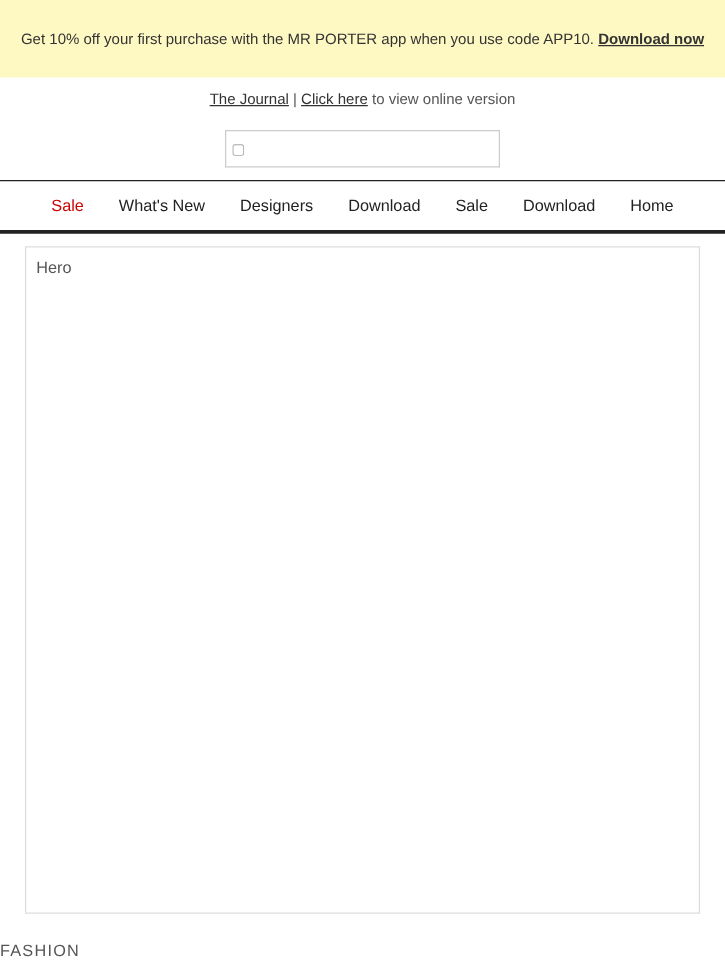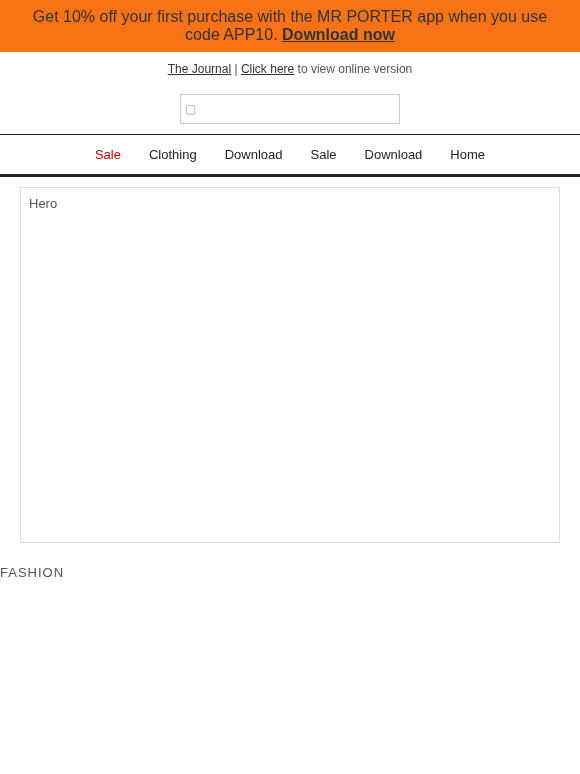--- a/index.html
+++ b/index.html
@@ -10,24 +10,24 @@
 
     body {
       font-family: Arial, Helvetica, sans-serif;
       background: #ffffff;
       width: 580px;
       min-height: 774px;
       overflow-x: hidden;
     }
 
     .top-banner {
-      background-color: #f97316;
+      background-color: #fef9c3;
       text-align: center;
-      padding: 8px 16px;
-      font-size: 16px;
+      padding: 24px 16px;
+      font-size: 12px;
       color: #333;
     }
 
     .top-banner a {
       color: #333;
       font-weight: bold;
       text-decoration: underline;
     }
 
     .journal-bar {
@@ -89,21 +89,21 @@
       white-space: nowrap;
     }
 
     .nav-item.sale {
       color: #cc0000;
     }
 
     .hero-section {
       margin: 10px 20px;
       border: 1px solid #ddd;
-      height: 356px;
+      height: 534px;
       display: flex;
       align-items: flex-start;
       justify-content: flex-start;
       padding: 8px;
     }
 
     .hero-label {
       font-size: 13px;
       color: #555;
     }
@@ -125,21 +125,22 @@
 
 <div class="journal-bar"><a href="#" style="text-decoration:underline; color:#333;">The Journal</a> | <a href="#" style="text-decoration:underline; color:#333;">Click here</a> to view online version</div>
 
 <div class="logo-bar">
   <div class="logo-placeholder">
   </div>
 </div>
 
 <nav class="nav-bar">
   <a class="nav-item sale" href="#">Sale</a>
-  <a class="nav-item" href="#">Clothing</a>
+  <a class="nav-item" href="#">What's New</a>
+  <a class="nav-item" href="#">Designers</a>
   <a class="nav-item" href="#">Download</a>
   <a class="nav-item" href="#">Sale</a>
   <a class="nav-item" href="#">Download</a>
   <a class="nav-item" href="#">Home</a>
 </nav>
 
 <div class="hero-section">
   <span class="hero-label">Hero</span>
 </div>
 

